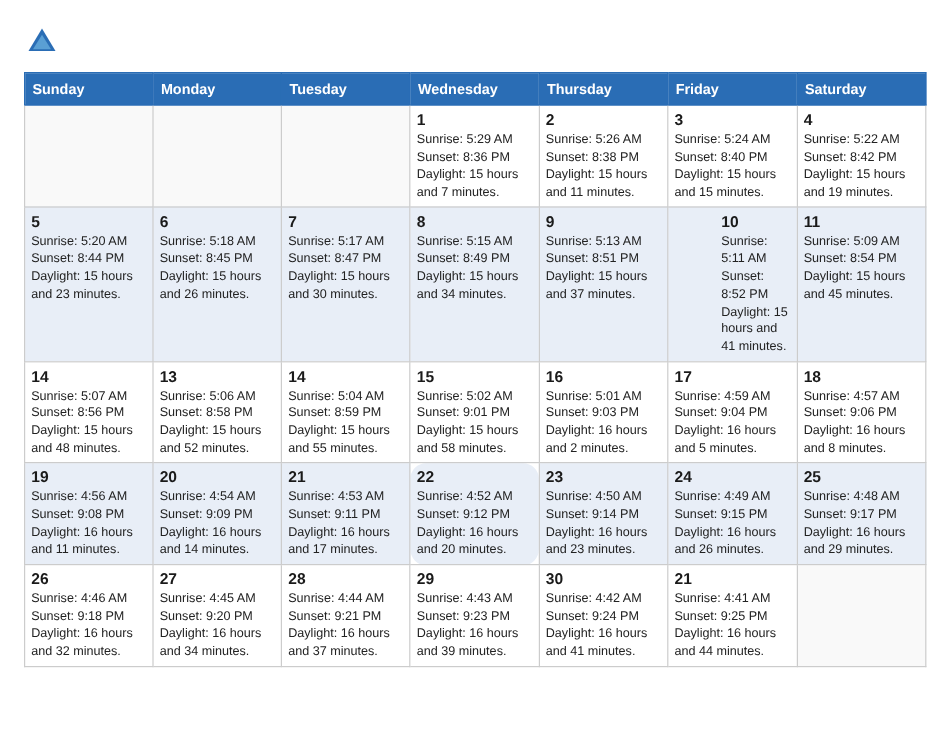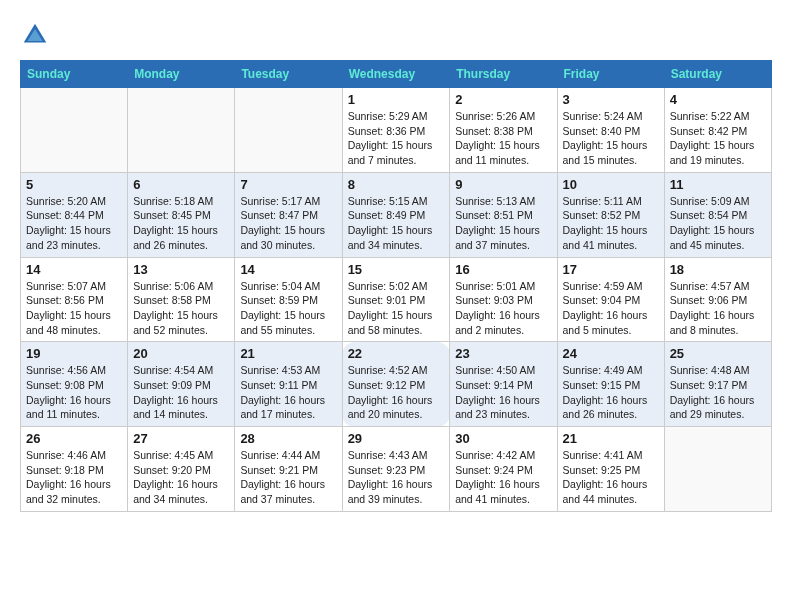--- a/index.html
+++ b/index.html
@@ -46,21 +46,21 @@
       font-size: 16px;
       color: #555;
     }
     .calendar {
       width: 100%;
       border-collapse: collapse;
       font-size: 10.5px;
     }
     .calendar th {
       background: #2a6db5;
-      color: #5eead4;
+      color: #ffffff;
       text-align: left;
       padding: 6px 6px;
       font-size: 12px;
       font-weight: bold;
       border: 1px solid #2a6db5;
     }
     .calendar td {
       border: 1px solid #ccc;
       vertical-align: top;
       padding: 4px 5px;
@@ -158,21 +158,21 @@
           <div class="day-info">Sunrise: 5:17 AM<br>Sunset: 8:47 PM<br>Daylight: 15 hours and 30 minutes.</div>
         </td>
         <td style="background: rgb(232, 238, 247);">
           <div class="day-num">8</div>
           <div class="day-info">Sunrise: 5:15 AM<br>Sunset: 8:49 PM<br>Daylight: 15 hours and 34 minutes.</div>
         </td>
         <td style="background: rgb(232, 238, 247);">
           <div class="day-num">9</div>
           <div class="day-info">Sunrise: 5:13 AM<br>Sunset: 8:51 PM<br>Daylight: 15 hours and 37 minutes.</div>
         </td>
-        <td style="background: rgb(232, 238, 247);">
+        <td style="background: rgb(232, 238, 247); padding-left: 44px;">
           <div class="day-num">10</div>
           <div class="day-info">Sunrise: 5:11 AM<br>Sunset: 8:52 PM<br>Daylight: 15 hours and 41 minutes.</div>
         </td>
         <td style="background: rgb(232, 238, 247);">
           <div class="day-num">11</div>
           <div class="day-info">Sunrise: 5:09 AM<br>Sunset: 8:54 PM<br>Daylight: 15 hours and 45 minutes.</div>
         </td>
       </tr>
       <tr>
         <td style="background: rgb(255, 255, 255);">

